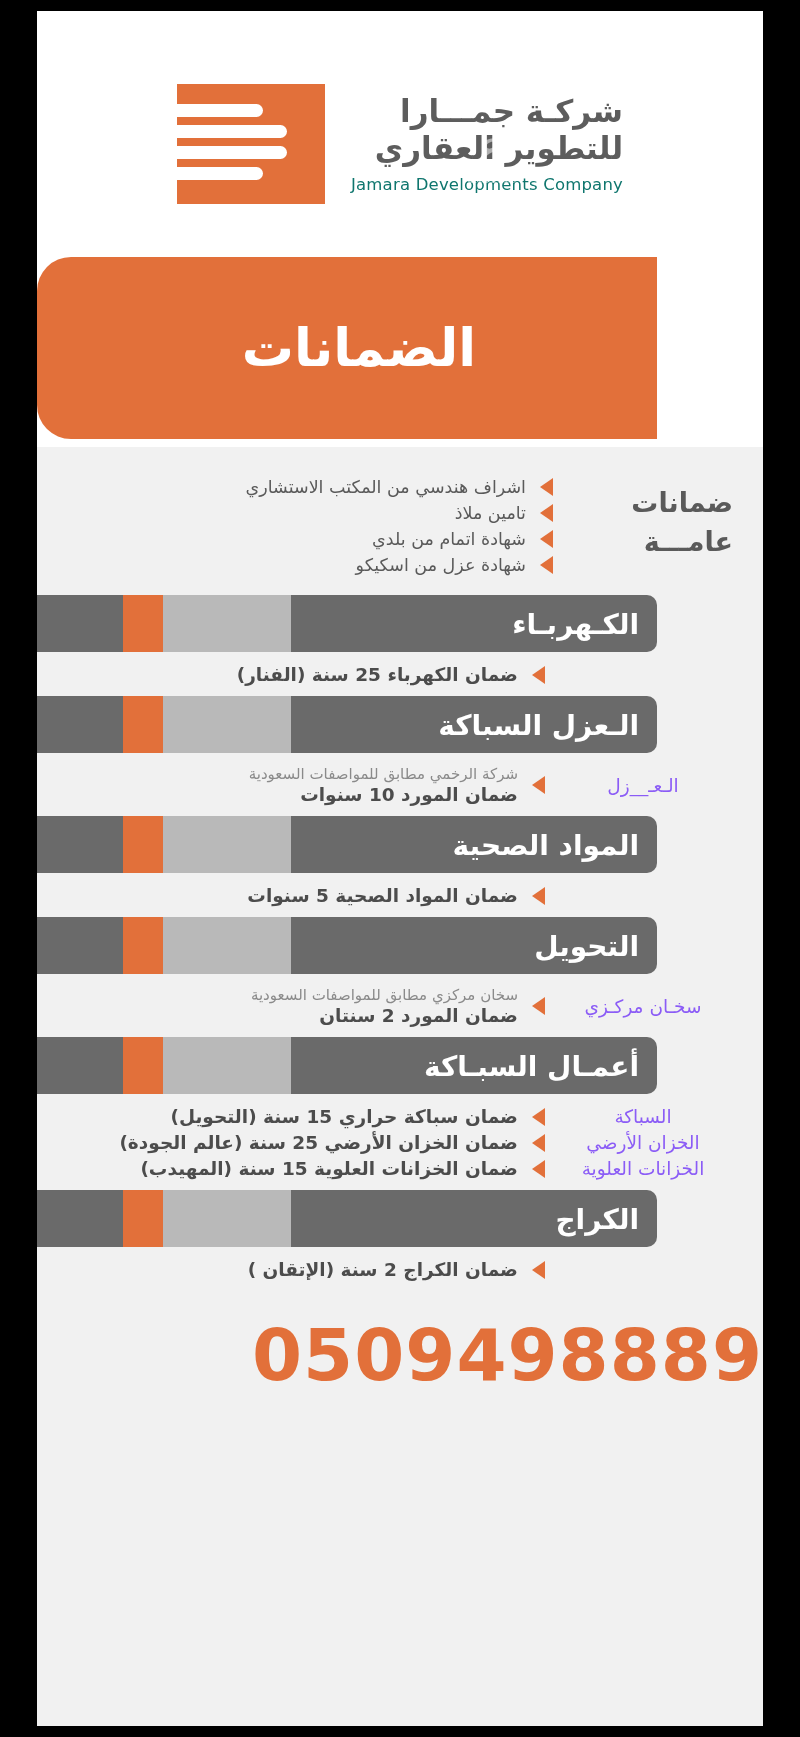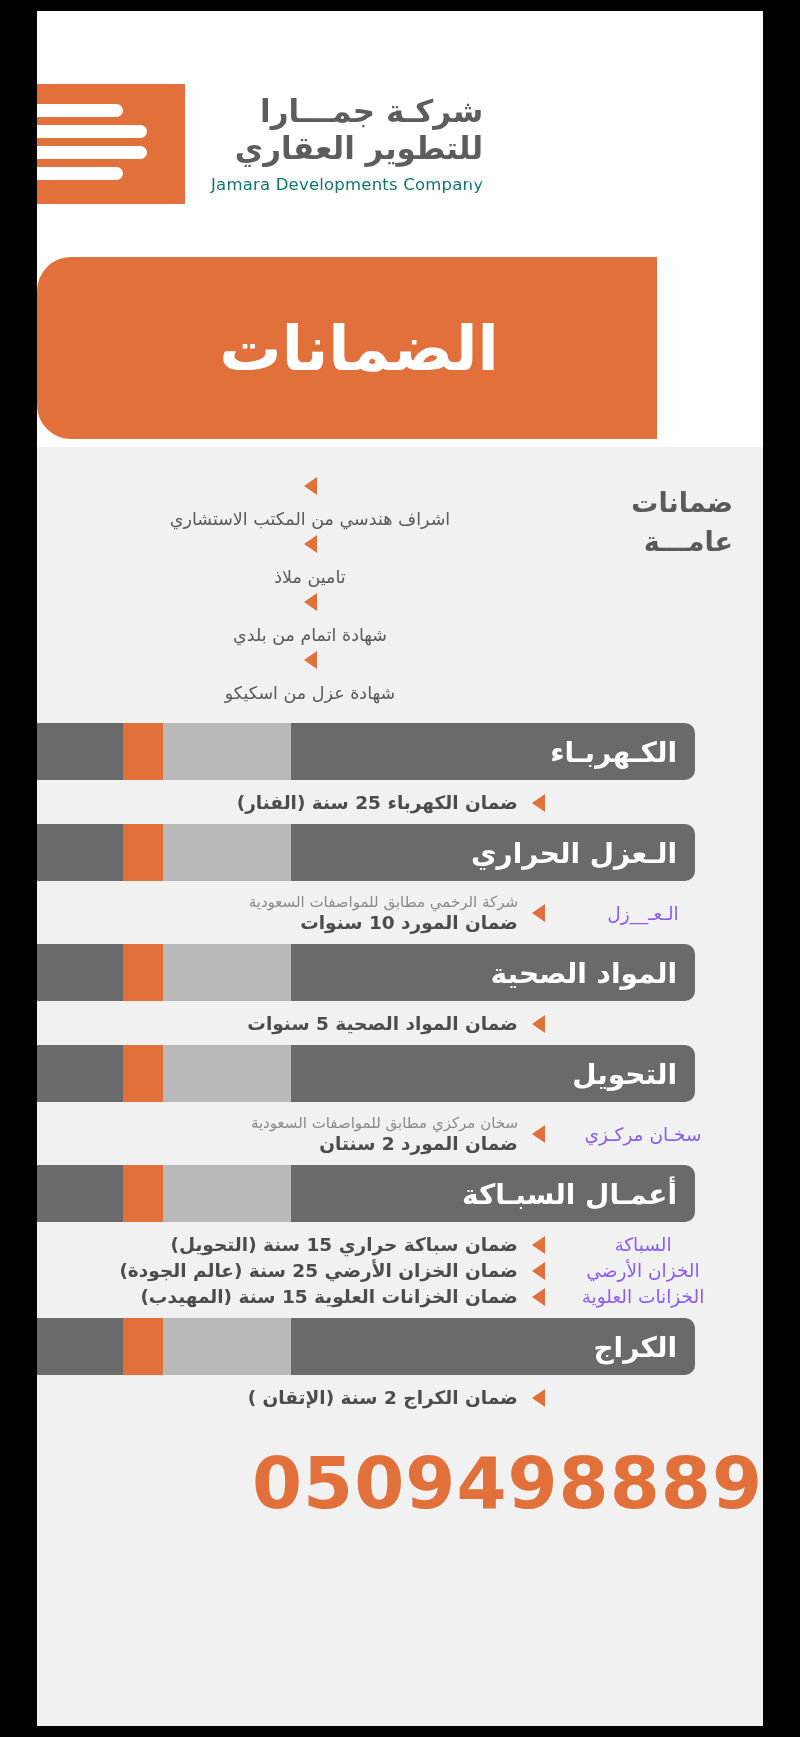--- a/index.html
+++ b/index.html
@@ -26,21 +26,21 @@
     overflow: hidden;
   }
 
   
   .header {
     position: relative;
     height: 238px;
     background: #ffffff;
     display: flex;
     align-items: center;
-    justify-content: flex-end;
+    justify-content: center;
   }
   .header-inner {
     display: flex;
     flex-direction: row-reverse;
     align-items: center;
     gap: 26px;
     margin-top: 28px;
   }
   .logo-mark {
     position: relative;
@@ -113,21 +113,21 @@
     height: 182px;
     background: #e2703a;
     border-top-left-radius: 34px;
     border-bottom-left-radius: 34px;
     display: flex;
     align-items: center;
     justify-content: center;
   }
   .banner h1 {
     color: #ffffff;
-    font-size: 62px;
+    font-size: 52px;
     font-weight: bold;
     letter-spacing: 3px;
     margin-left: 24px;
   }
 
   
   .body { background: #f1f1f1; padding: 0 0 6px 0; }
 
   .general {
     display: flex;
@@ -144,21 +144,21 @@
     line-height: 1.45;
     letter-spacing: 2px;
     padding-top: 6px;
   }
   .general-list {
     flex: 1;
     padding-left: 8px;
   }
   .g-row {
     display: flex;
-    flex-direction: column;
+    flex-direction: row;
     align-items: center;
     justify-content: flex-start;
     gap: 14px;
     margin-bottom: 6px;
   }
   .arrow {
     width: 0; height: 0;
     border-top: 9px solid transparent;
     border-bottom: 9px solid transparent;
     border-right: 13px solid #e2703a;
@@ -173,21 +173,21 @@
     position: relative;
     padding-right: 0;
     padding-left: 0;
   }
   .bar {
     position: relative;
     height: 57px;
     background: #6a6a6a;
     border-top-right-radius: 10px;
     border-bottom-right-radius: 10px;
-    margin-right: 68px;
+    margin-right: 106px;
     display: flex;
     align-items: center;
     overflow: hidden;
   }
   .bar .bar-label {
     position: absolute;
     right: 18px;
     top: 50%;
     transform: translateY(-50%);
     color: #ffffff;
@@ -370,21 +370,21 @@
             <div class="d-text">ضمان الكهرباء 25 سنة (الفنار)</div>
           </div>
         </div>
       </div>
 
       <div class="sec-wrap">
         <div class="bar">
           <div class="tail"></div>
           <div class="accent"></div>
           <div class="photo ph-insul"></div>
-          <div class="bar-label">الـعزل الحراري</div>
+          <div class="bar-label">الـعزل السباكة</div>
         </div>
         <div class="details">
           <div class="d-row">
             <div class="d-left">الـعـ__زل</div>
             <span class="d-arrow"></span>
             <div class="d-text">
               <span class="d-sub">شركة الرخمي مطابق للمواصفات السعودية</span>
               <span>ضمان المورد 10 سنوات</span>
             </div>
           </div>

